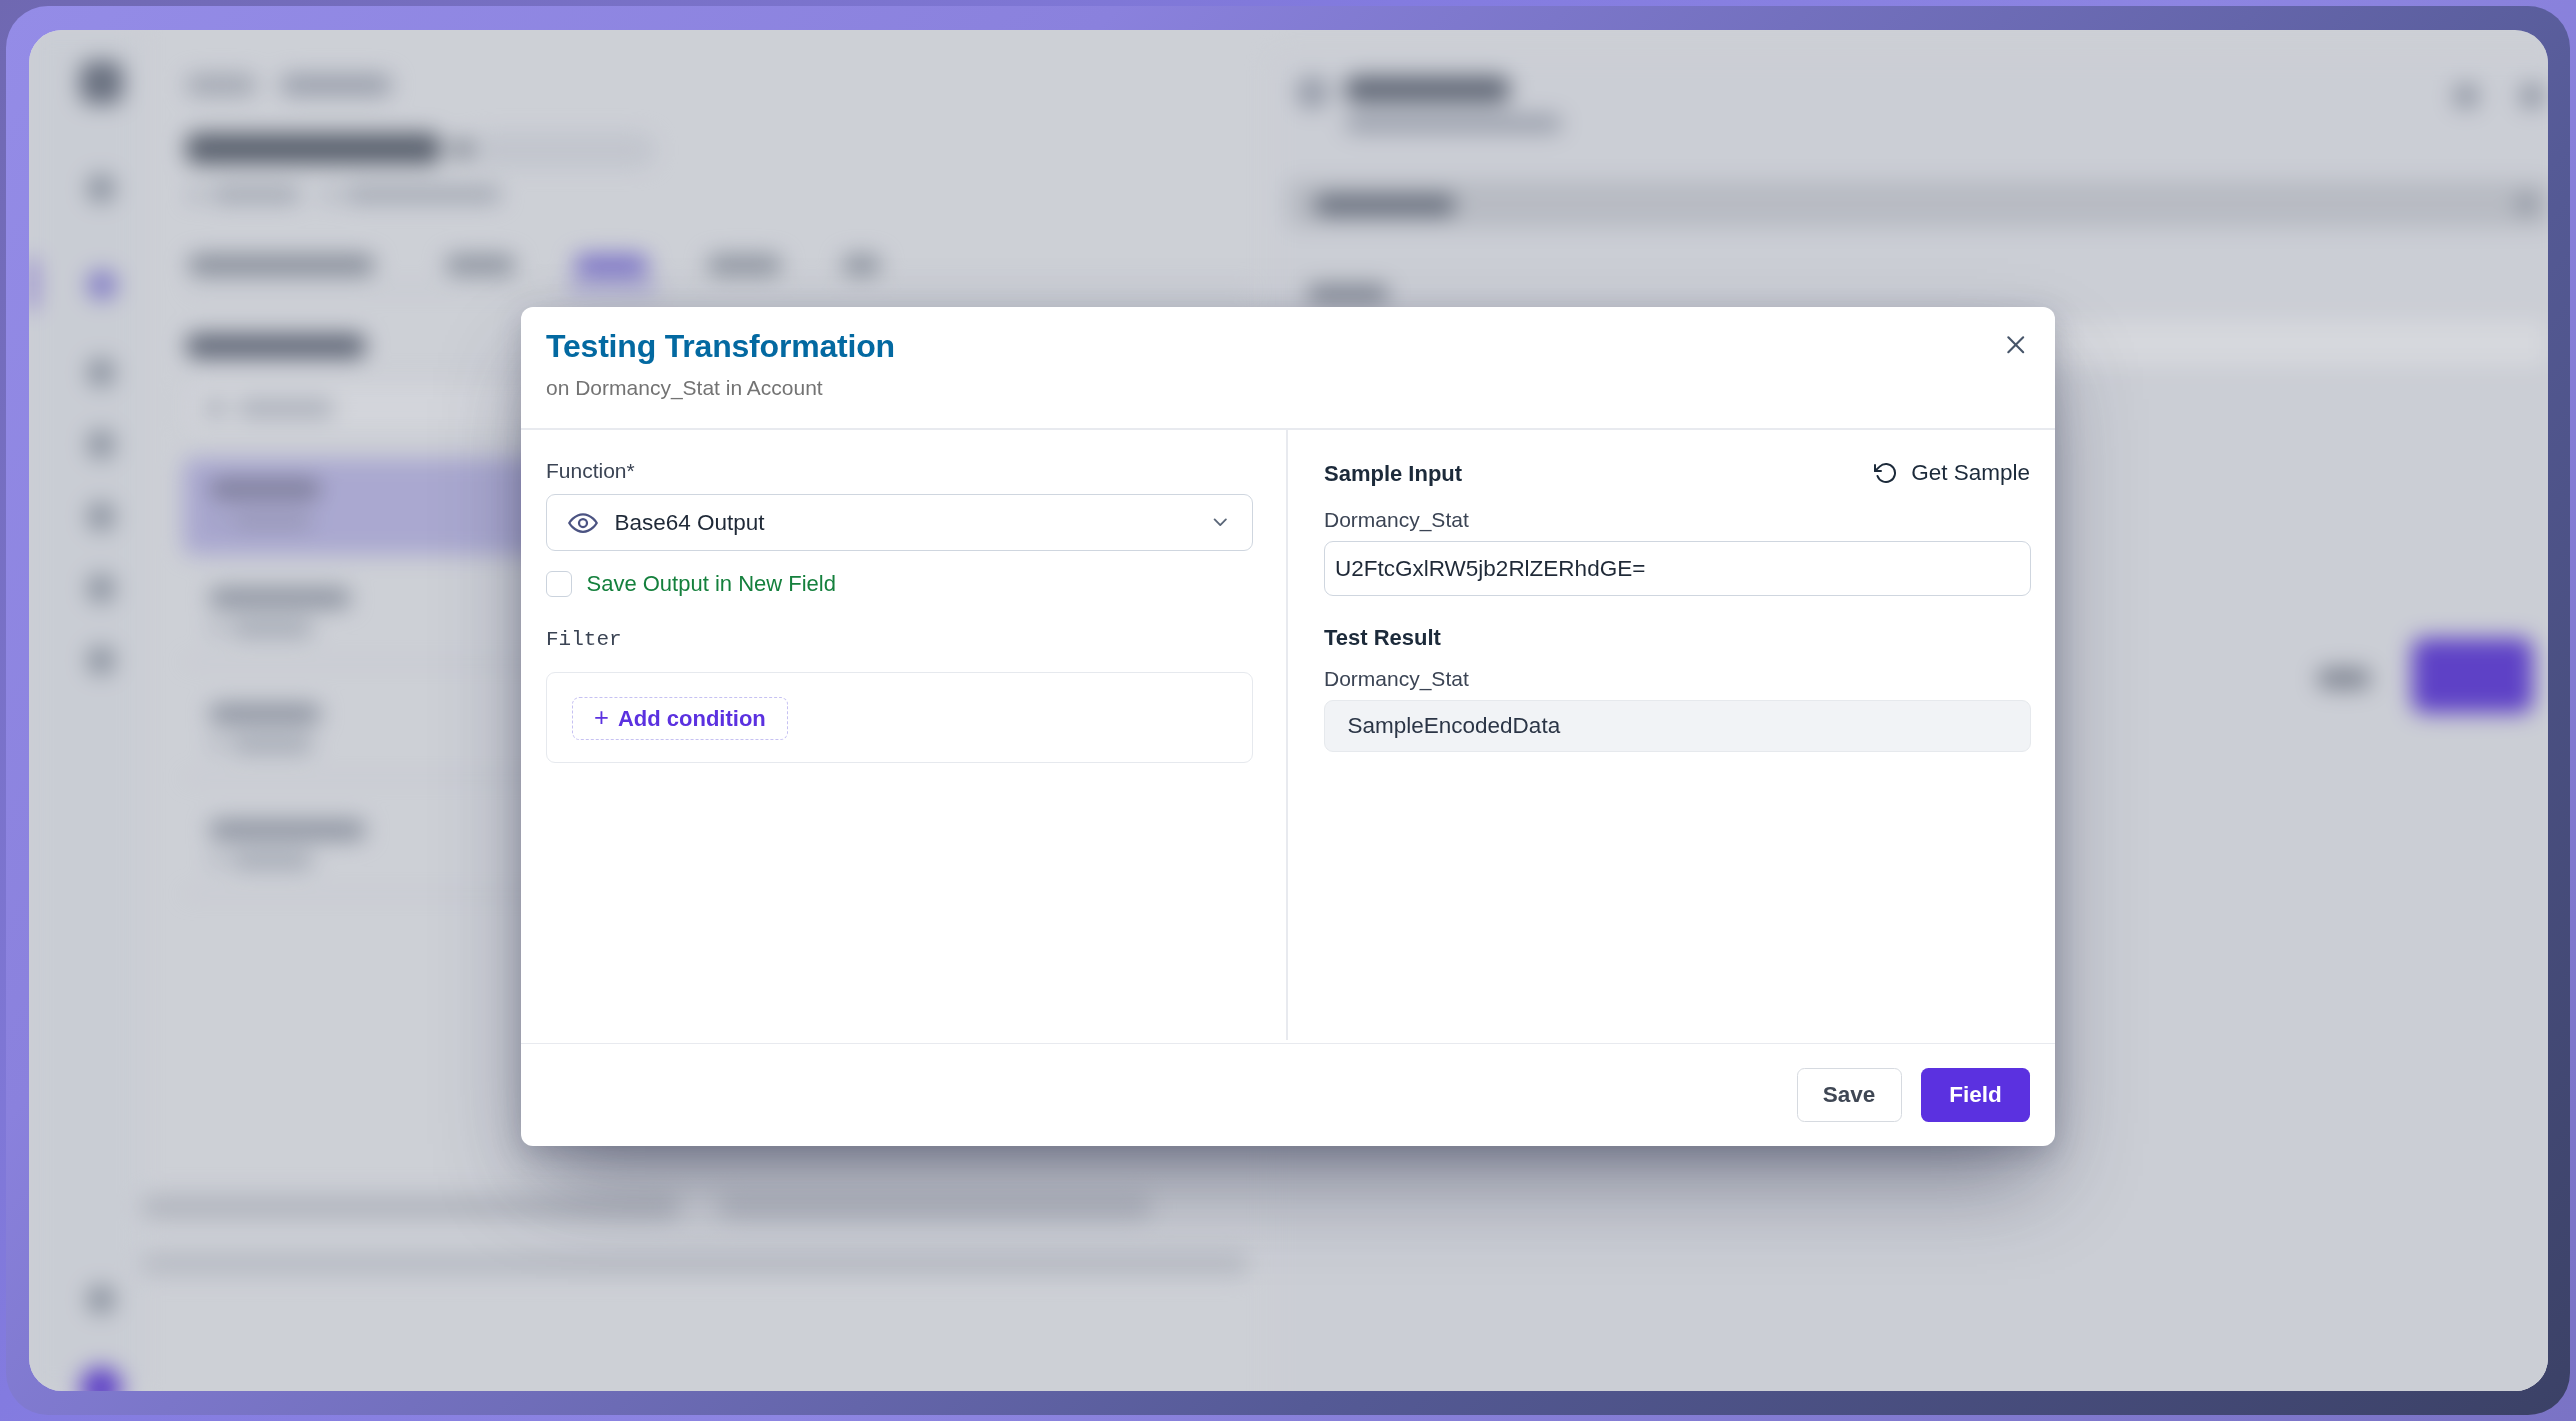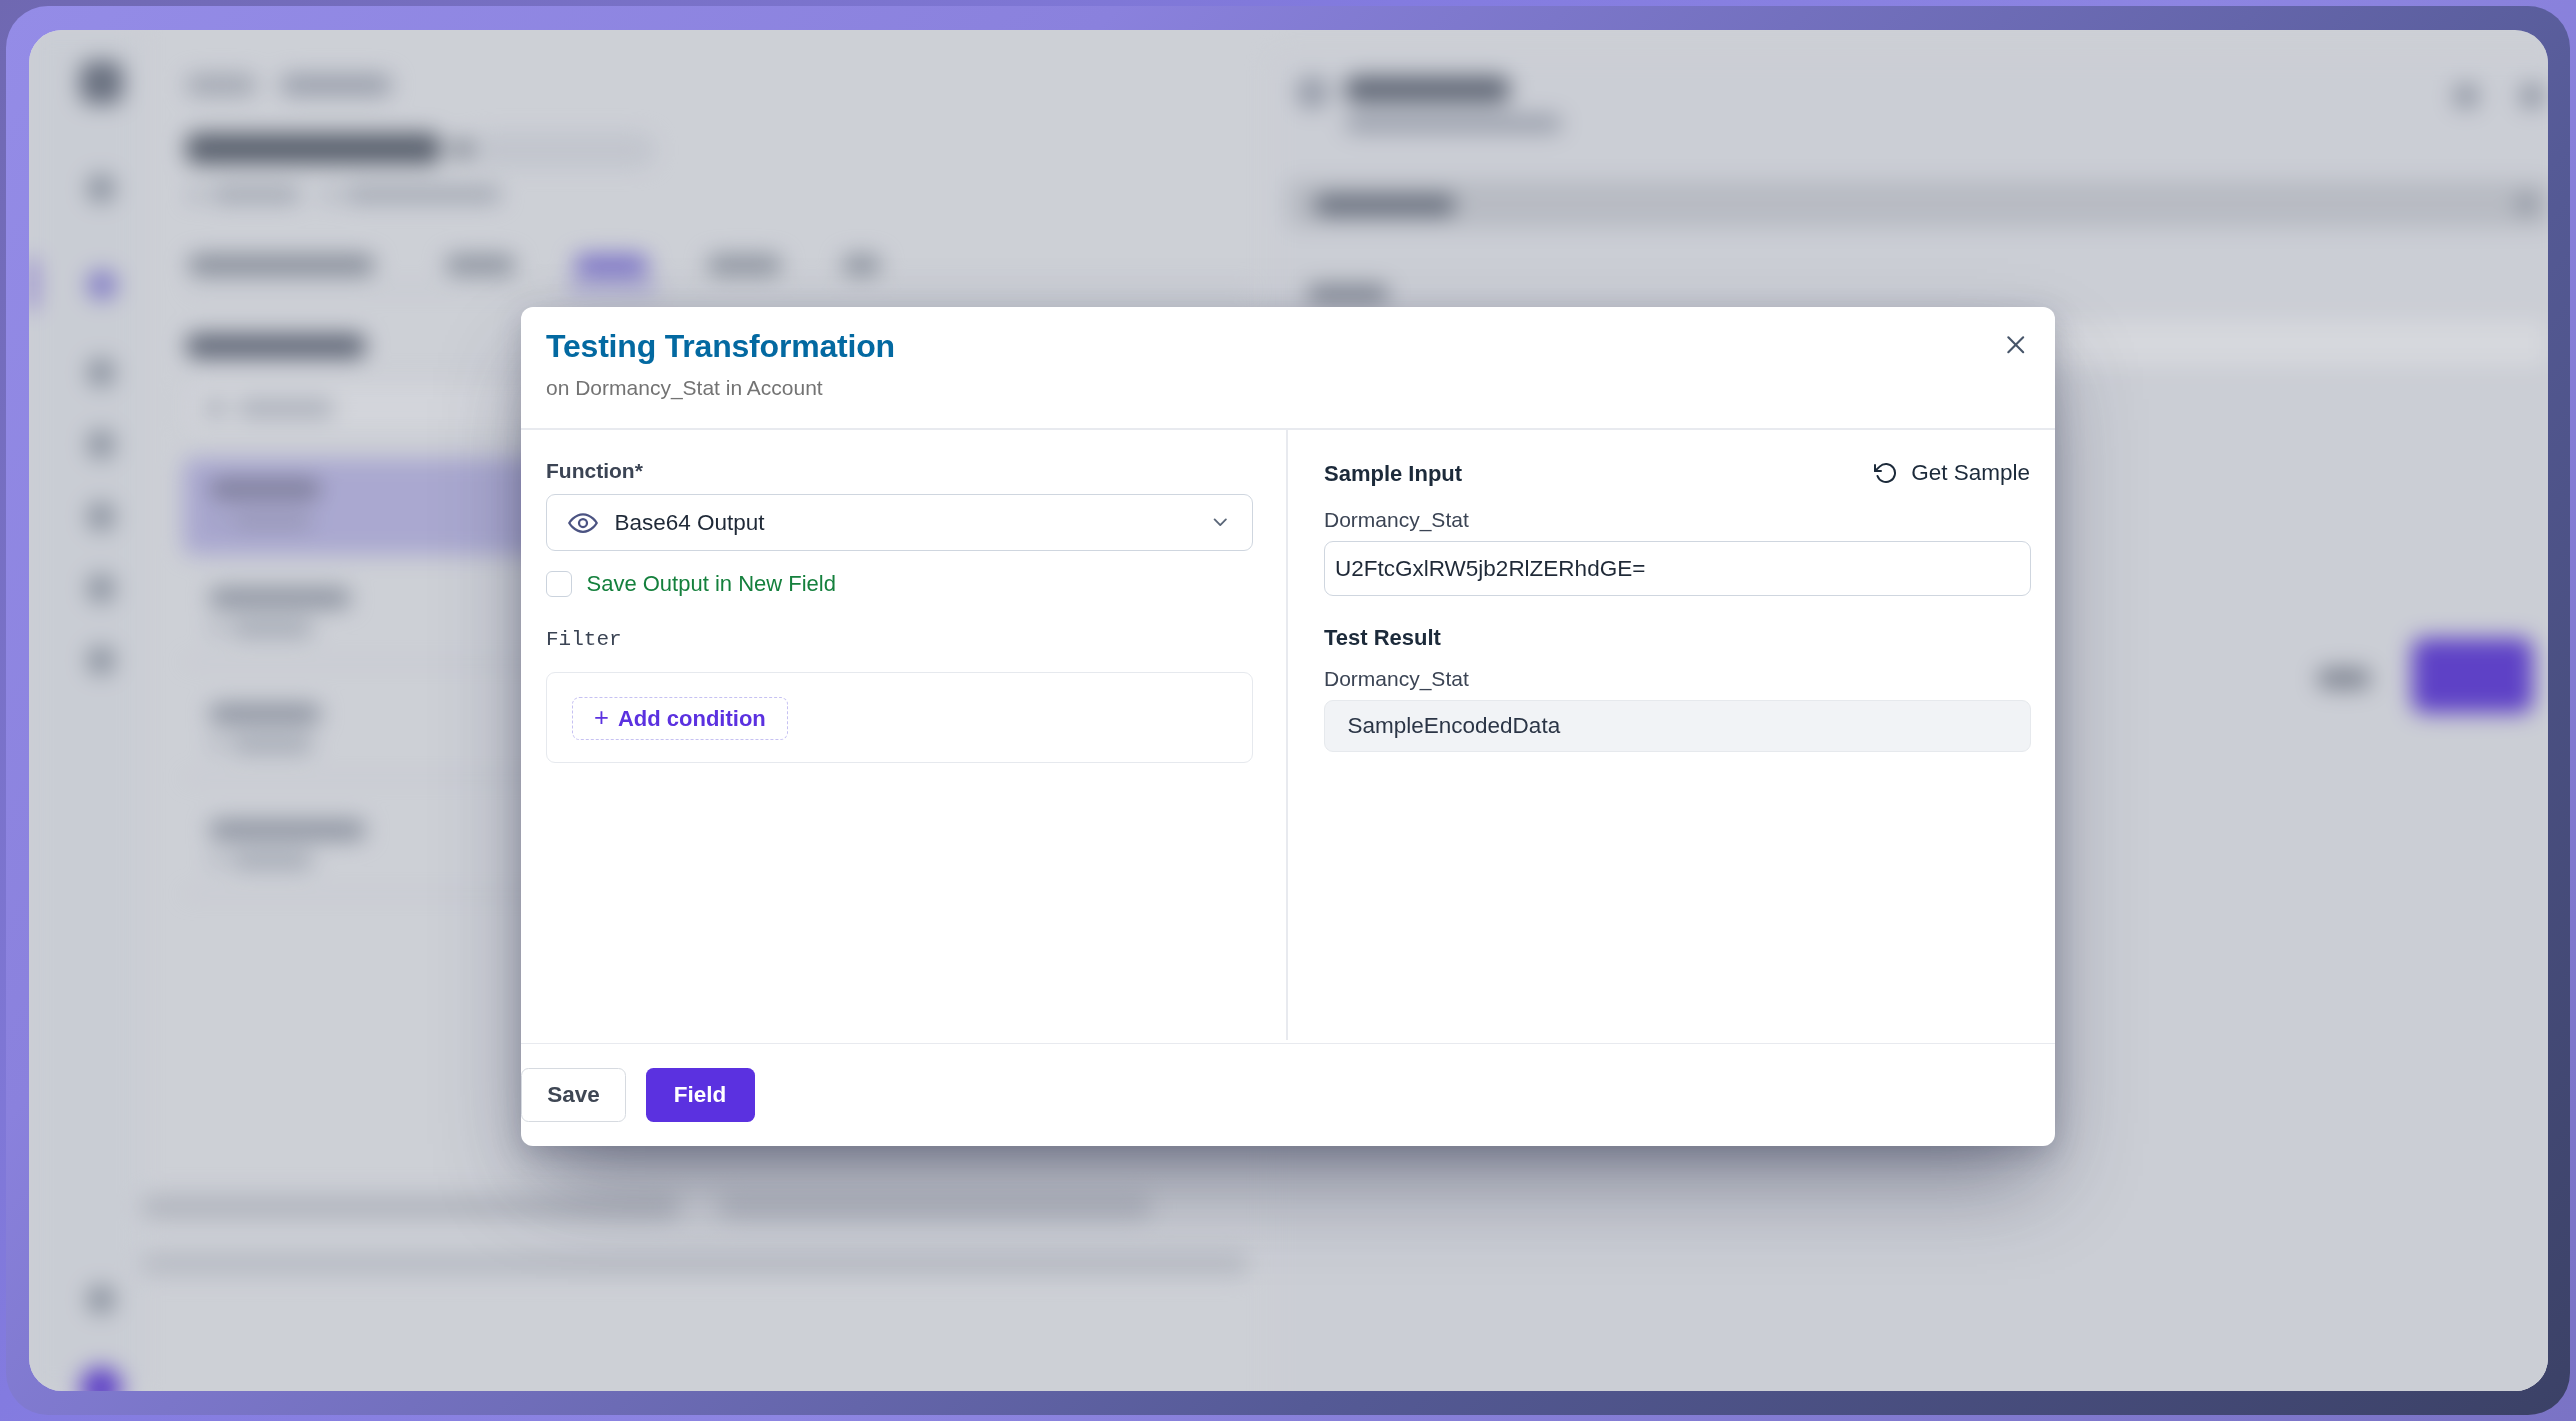--- a/index.html
+++ b/index.html
@@ -60,21 +60,21 @@
   .add-cond .txt{font-size:22px;font-weight:600;color:#5b31e0;}
 
   .get-sample{position:absolute;right:25px;top:150px;display:flex;align-items:center;gap:13px;background:none;border:none;cursor:pointer;padding:3px 0;}
   .get-sample .txt{font-size:22.5px;font-weight:500;color:#1c2a3a;}
 
   .text-input{position:absolute;left:803px;width:707px;height:55px;border:1.5px solid #cfd6df;border-radius:9px;
     padding:0 22.5px;font-size:22.5px;color:#1f2937;background:#fff;}
   .result-input{background:#f1f3f6;border-color:#e6e9ed;color:#2b3546;}
 
   .modal-footer{position:absolute;left:0;right:0;top:736px;height:103px;border-top:1.5px solid #e8eaef;
-    display:flex;align-items:center;justify-content:flex-start;gap:19.5px;padding-right:25px;border-radius:0 0 12px 12px;}
+    display:flex;align-items:center;justify-content:flex-end;gap:19.5px;padding-right:25px;border-radius:0 0 12px 12px;}
   .btn{height:54px;border-radius:7.5px;font-size:22.5px;font-weight:600;cursor:pointer;display:flex;align-items:center;justify-content:center;}
   .btn-save{width:105px;background:#fff;border:1.5px solid #d6dae0;color:#3f4754;}
   .btn-test{width:109px;background:#5b31e0;border:none;color:#ffffff;}
 </style>
 </head>
 <body>
 
 <div id="screen">
   <div class="frame"></div>
 
@@ -167,21 +167,21 @@
       <span style="display:flex;">
         <svg width="25.5" height="25.5" viewBox="0 0 24 24" fill="none" stroke="#475569" stroke-width="2" stroke-linecap="round">
             <line x1="5" y1="5" x2="19" y2="19"></line>
             <line x1="19" y1="5" x2="5" y2="19"></line>
           </svg>
       </span>
     </button>
     <div class="hdr-divider"></div>
     <div class="col-divider"></div>
 
-    <div class="label" style="left:25px;top:152px;font-weight:bold;">Function*</div>
+    <div class="label" style="left:25px;top:152px;">Function*</div>
     <div class="select-box">
       <span style="display:flex;">
         <svg width="30" height="30" viewBox="0 0 24 24" fill="none" stroke="#4b5382" stroke-width="1.8" stroke-linecap="round" stroke-linejoin="round">
           <path d="M1 12s4-7 11-7 11 7 11 7-4 7-11 7-11-7-11-7z"></path>
             <circle cx="12" cy="12" r="3.2"></circle>
         </svg>
       </span>
       <span class="value">Base64 Output</span>
       <span style="display:flex;">
         <svg width="22.5" height="22.5" viewBox="0 0 24 24" fill="none" stroke="#5a6678" stroke-width="2" stroke-linecap="round" stroke-linejoin="round">

